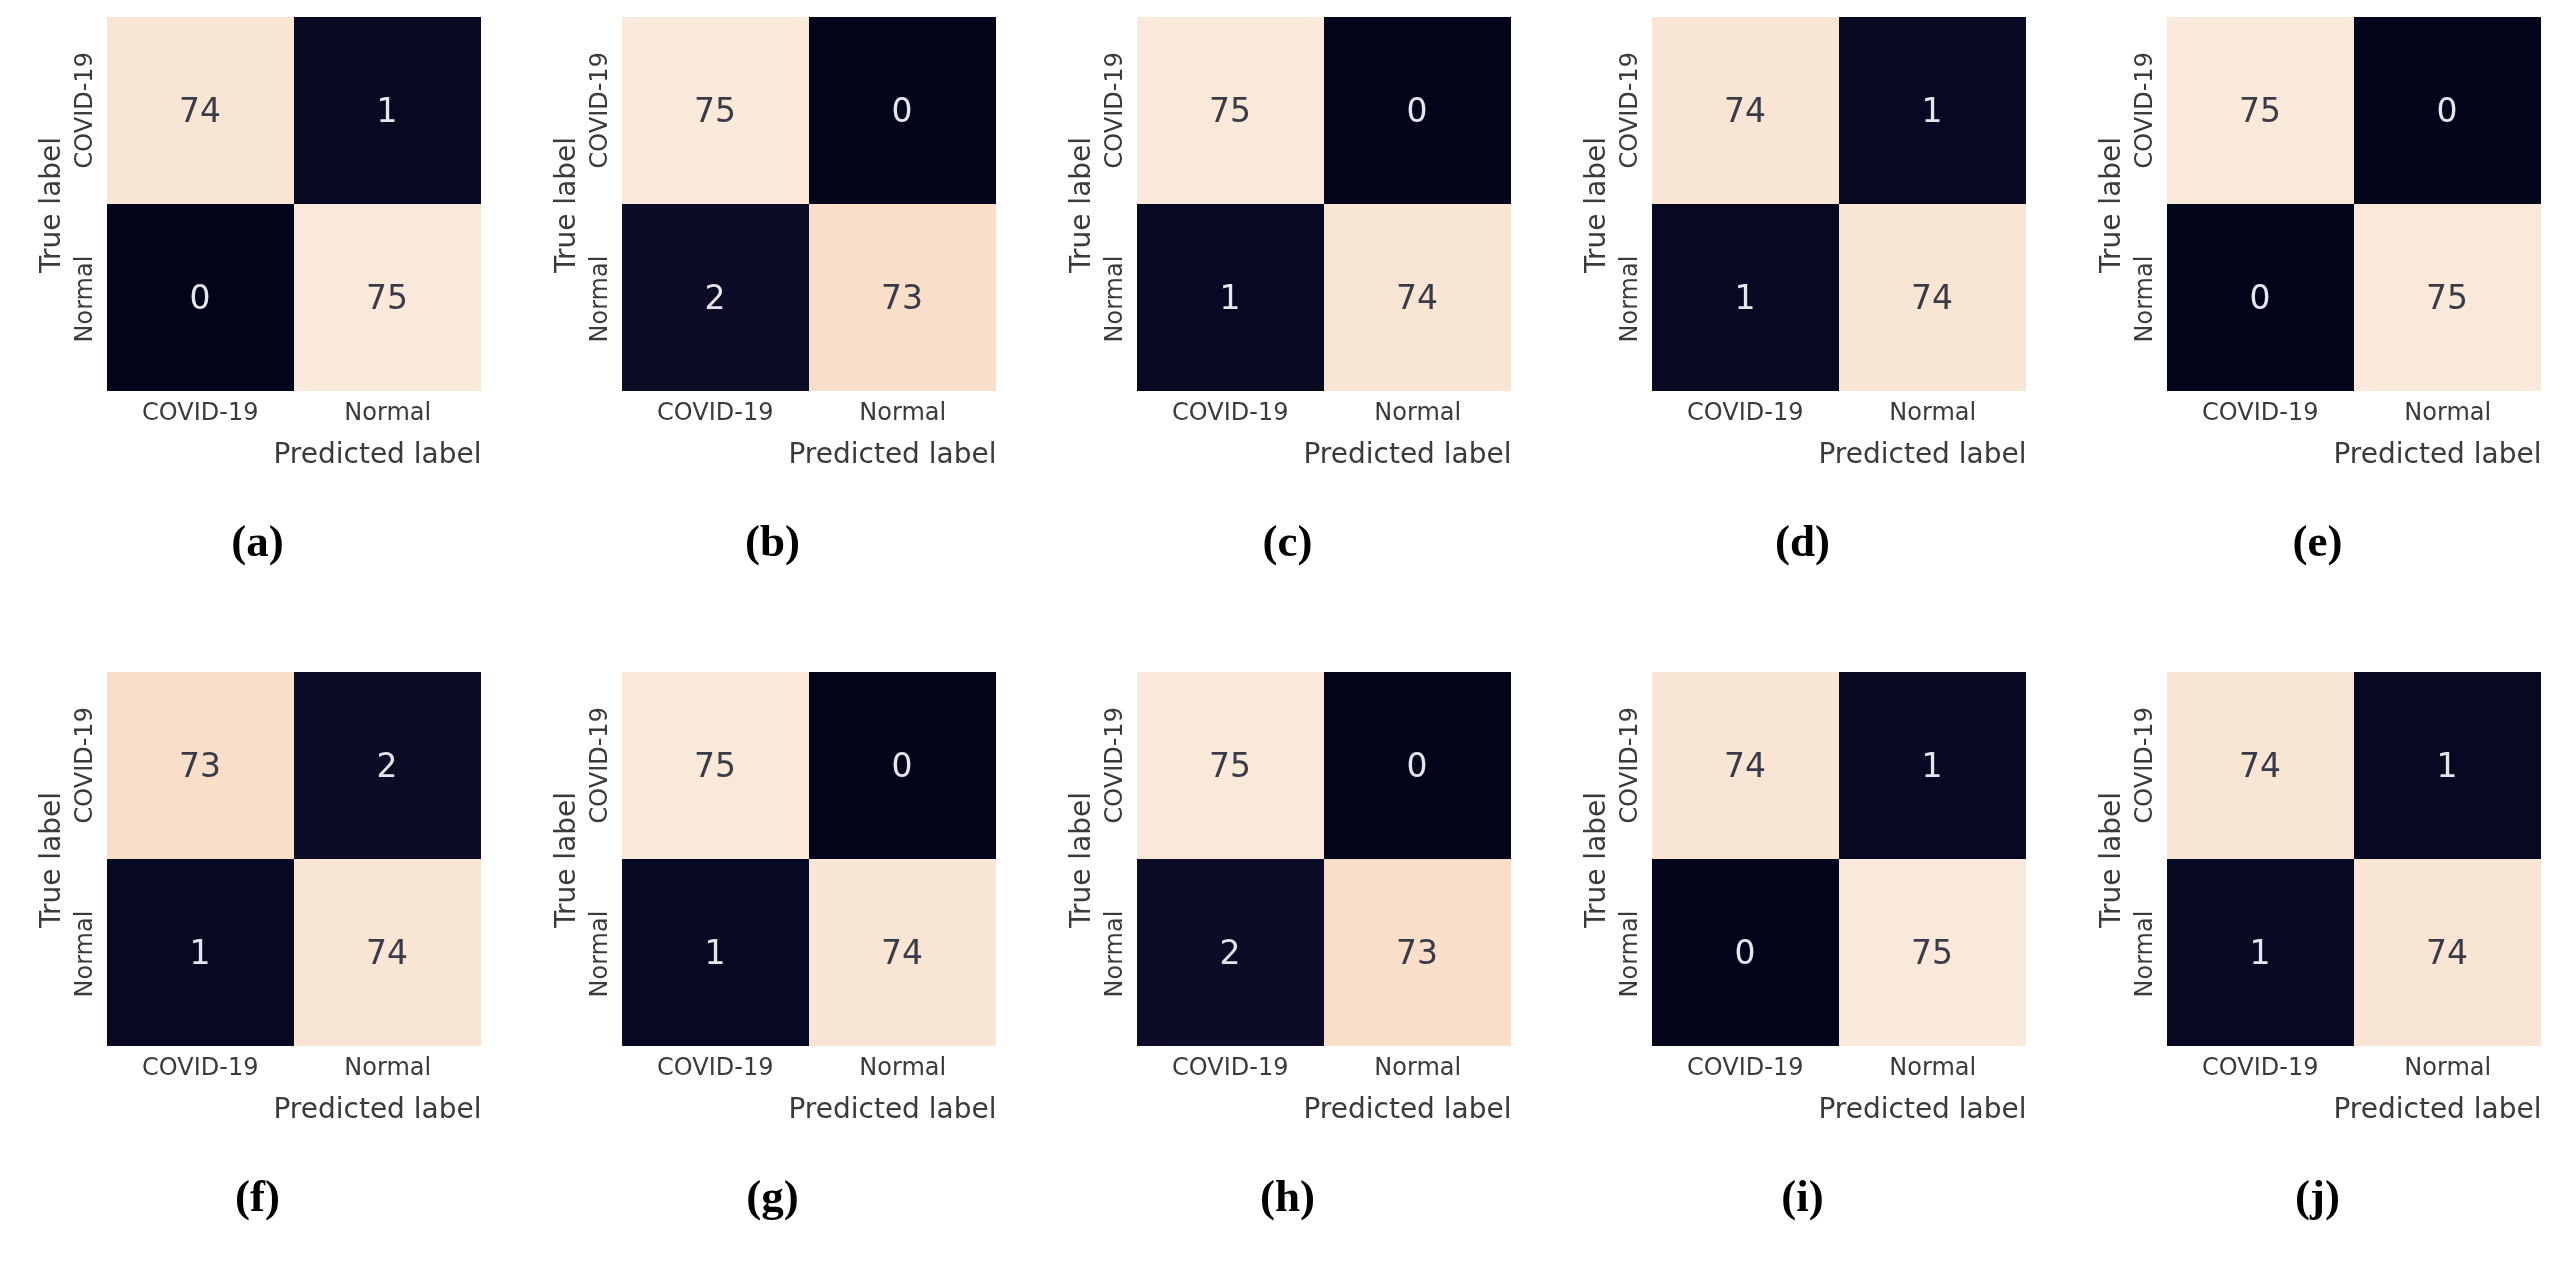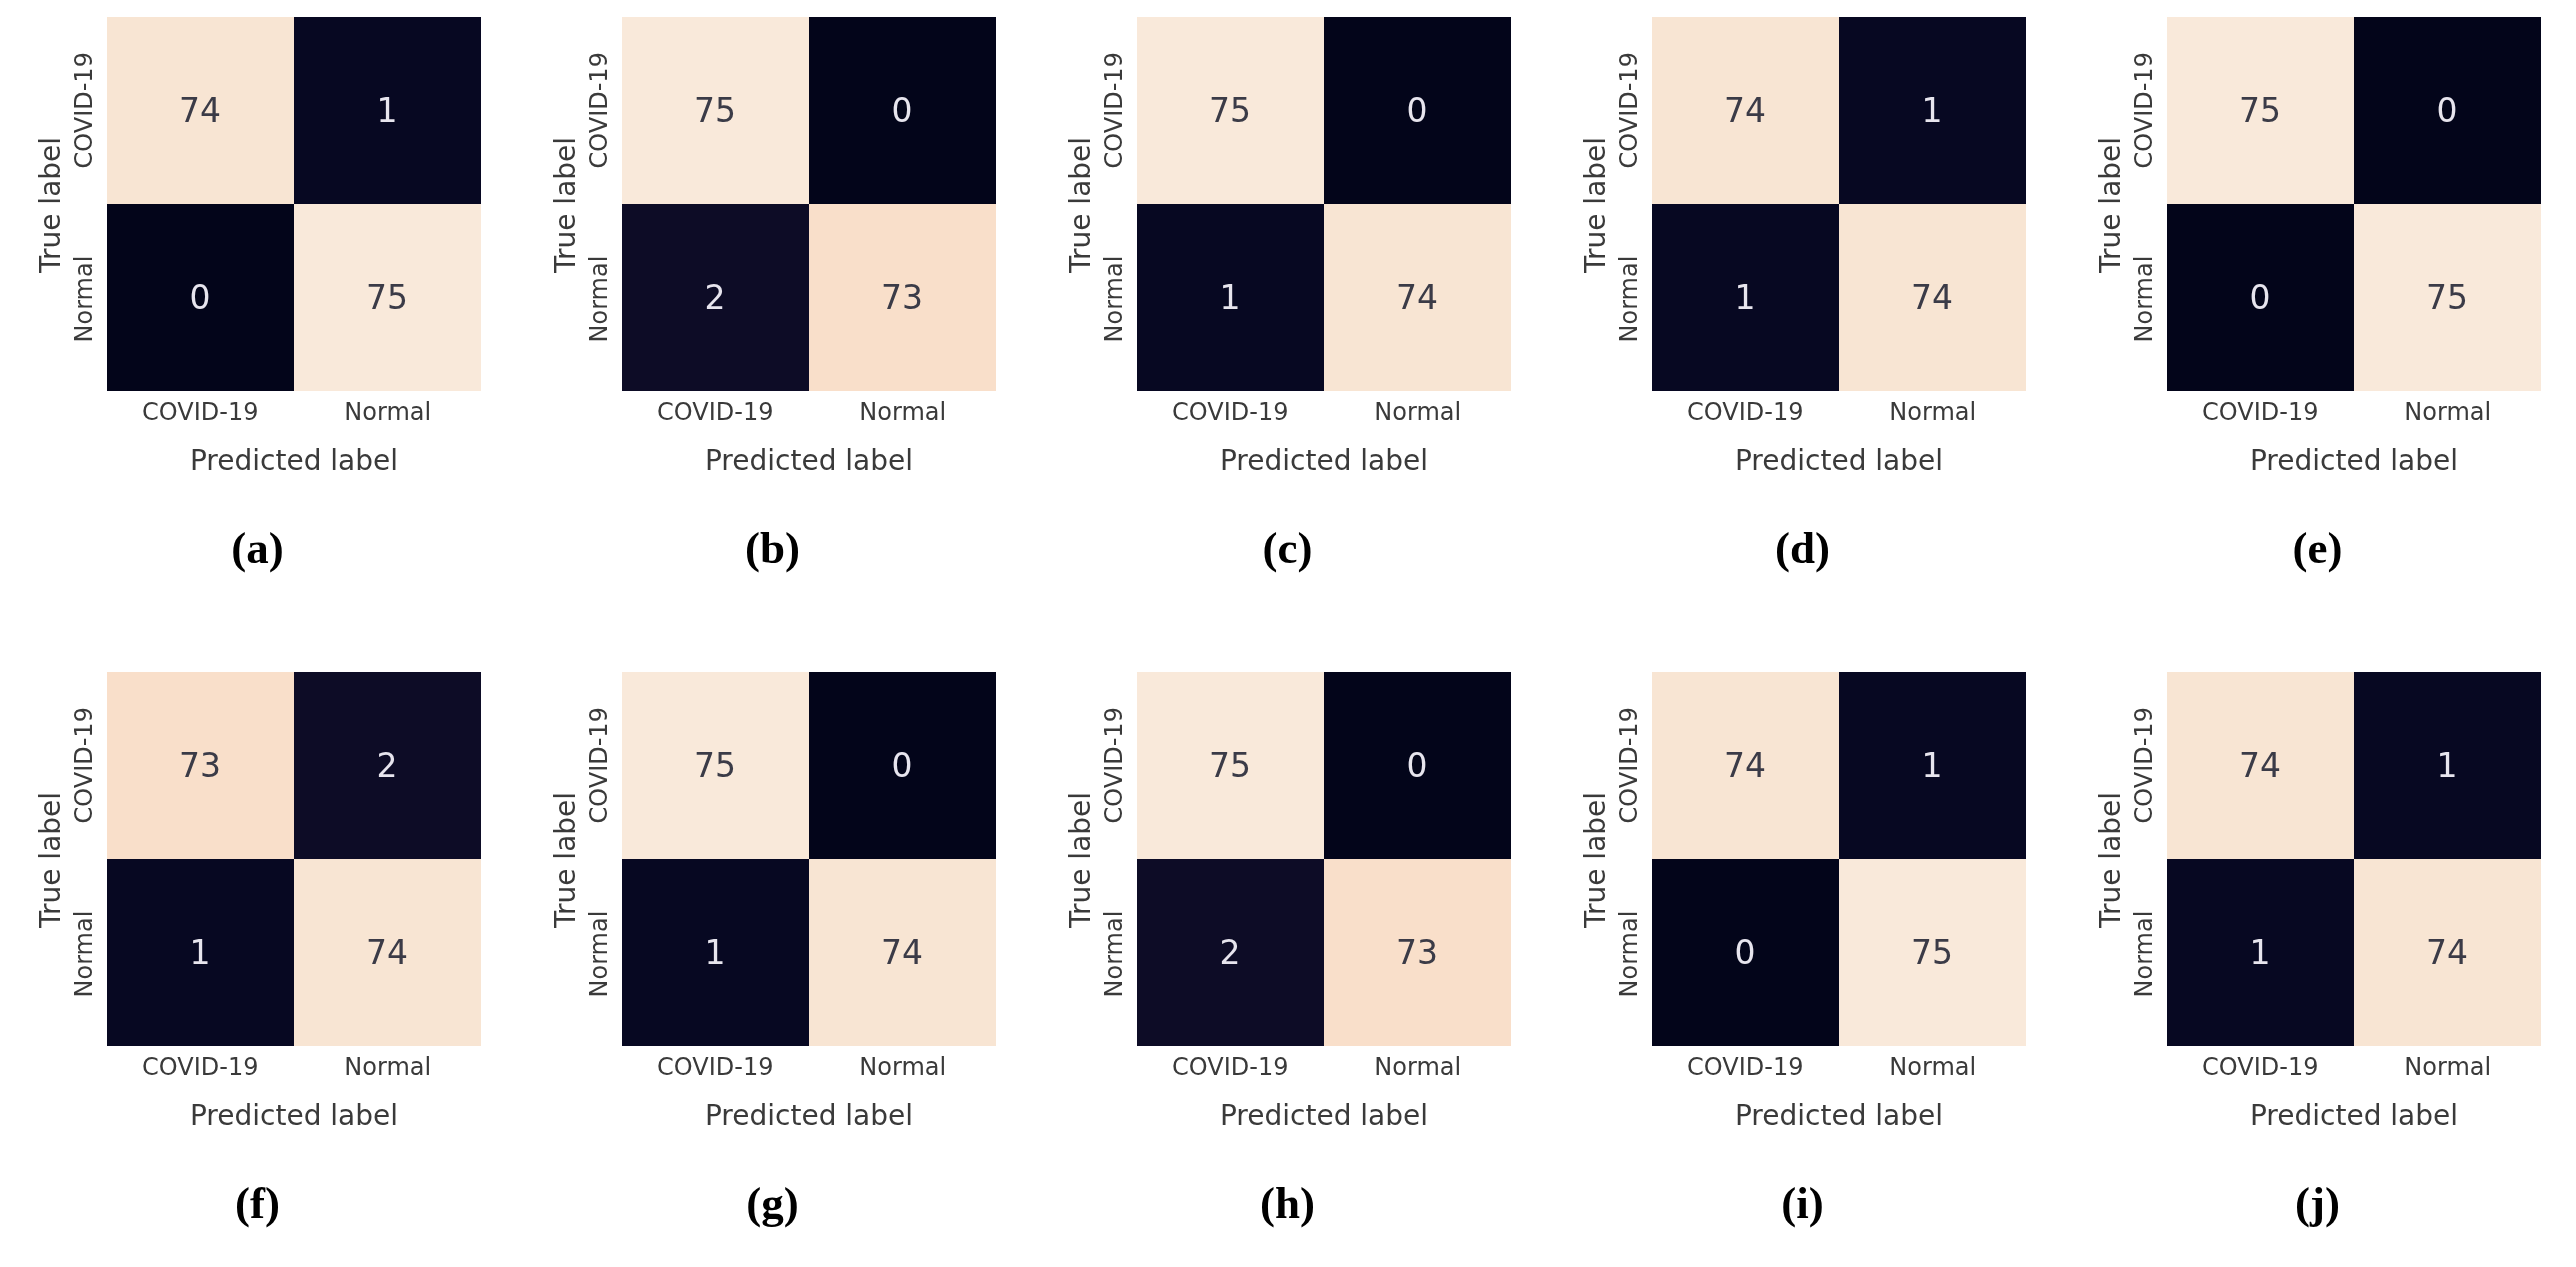--- a/index.html
+++ b/index.html
@@ -72,24 +72,24 @@
     width: 375px;
     margin-top: 6.2px;
   }
   .xtick {
     flex: 1;
     text-align: center;
     font-size: 24px;
     color: #3a3a3a;
   }
   .xlab {
-    text-align: center;
+    text-align: right;
     font-size: 28px;
     color: #3a3a3a;
-    margin-top: 18px;
+    margin-top: 11px;
   }
   figcaption.cap {
     margin-top: 45px;
     font-family: "Liberation Serif", serif;
     font-weight: 700;
     font-size: 45px;
     color: #000000;
   }
 </style>
 </head>

